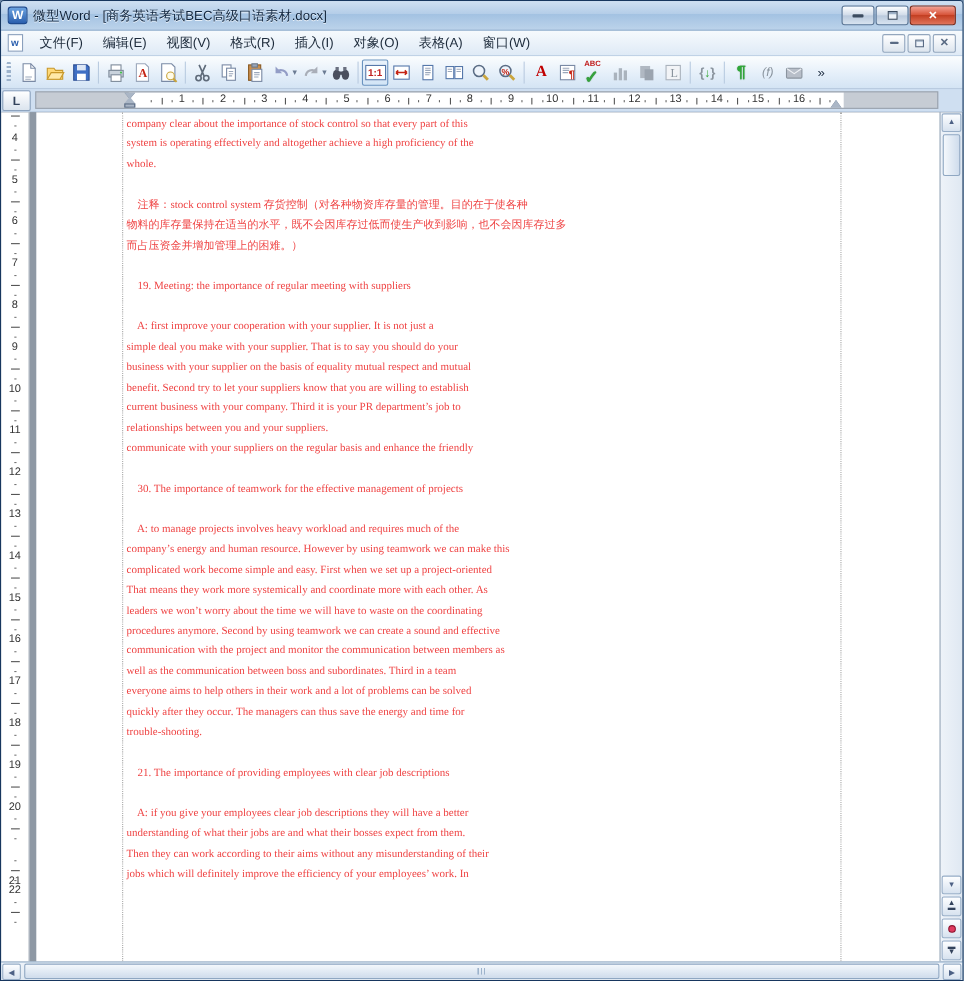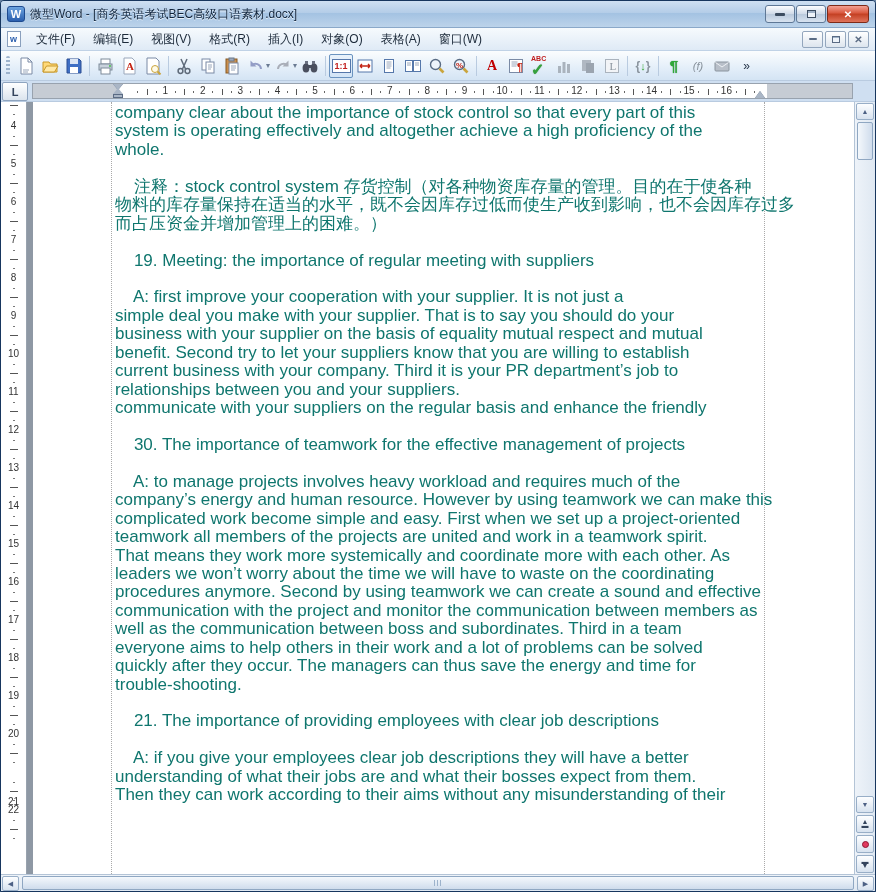--- a/index.html
+++ b/index.html
@@ -79,22 +79,22 @@
   
   .main{flex:1;display:flex;background:#8e98a4;overflow:hidden;}
   .vruler{width:26px;background:#fff;border-right:1px solid #98a2ae;position:relative;flex:0 0 auto;}
   .vnum{position:absolute;left:0;right:0;text-align:center;font-size:10px;color:#333;}
   .vdash{position:absolute;left:9px;width:8px;height:1px;background:#555;}
   .vdot{position:absolute;left:12px;width:2px;height:1px;background:#777;}
   .canvas-gap{width:6px;background:#8e98a4;flex:0 0 auto;}
   .page{flex:1;background:#fff;position:relative;overflow:hidden;}
   .textcol{position:absolute;left:78px;top:0;bottom:0;width:654px;
     border-left:1px dotted #a9a9a9;border-right:1px dotted #a9a9a9;padding:2px 0 0 3px;}
-  .docline{white-space:pre;font-family:Liberation Sans, sans-serif;
-    font-size:17px;line-height:18.45px;height:18.45px;color:#0f766e;}
+  .docline{white-space:pre;font-family:Liberation Serif, serif;
+    font-size:10px;line-height:18.45px;height:18.45px;color:#ef4444;}
   
   .vscroll{width:21px;background:linear-gradient(90deg,#eef3f9,#dfe8f2);border-left:1px solid #b4c4d6;
     display:flex;flex-direction:column;flex:0 0 auto;}
   .sbtn{height:17px;border:1px solid #98aec7;border-radius:2px;margin:1px;
     background:linear-gradient(#fdfeff,#d7e2ef);display:flex;align-items:center;justify-content:center;
     color:#4d6185;font-size:7px;flex:0 0 auto;}
   .vthumb{height:38px;margin:1px 2px;border:1px solid #8fa7c2;border-radius:2px;
     background:linear-gradient(90deg,#f4f8fc,#cfdcec);flex:0 0 auto;}
   .vtrack{flex:1;}
   .navbtn{height:18px;border:1px solid #98aec7;border-radius:2px;margin:1px;
@@ -543,35 +543,35 @@
           <div class="docline">benefit. Second try to let your suppliers know that you are willing to establish</div>
           <div class="docline">current business with your company. Third it is your PR department’s job to</div>
           <div class="docline">relationships between you and your suppliers.</div>
           <div class="docline">communicate with your suppliers on the regular basis and enhance the friendly</div>
           <div class="docline">&nbsp;</div>
           <div class="docline">    30. The importance of teamwork for the effective management of projects</div>
           <div class="docline">&nbsp;</div>
           <div class="docline">    A: to manage projects involves heavy workload and requires much of the</div>
           <div class="docline">company’s energy and human resource. However by using teamwork we can make this</div>
           <div class="docline">complicated work become simple and easy. First when we set up a project-oriented</div>
-          <div class="docline">teamwork all members of the projects are united and work in a teamwork spirit.</div>
           <div class="docline">That means they work more systemically and coordinate more with each other. As</div>
           <div class="docline">leaders we won’t worry about the time we will have to waste on the coordinating</div>
           <div class="docline">procedures anymore. Second by using teamwork we can create a sound and effective</div>
           <div class="docline">communication with the project and monitor the communication between members as</div>
           <div class="docline">well as the communication between boss and subordinates. Third in a team</div>
           <div class="docline">everyone aims to help others in their work and a lot of problems can be solved</div>
           <div class="docline">quickly after they occur. The managers can thus save the energy and time for</div>
           <div class="docline">trouble-shooting.</div>
           <div class="docline">&nbsp;</div>
           <div class="docline">    21. The importance of providing employees with clear job descriptions</div>
           <div class="docline">&nbsp;</div>
           <div class="docline">    A: if you give your employees clear job descriptions they will have a better</div>
           <div class="docline">understanding of what their jobs are and what their bosses expect from them.</div>
           <div class="docline">Then they can work according to their aims without any misunderstanding of their</div>
+          <div class="docline">jobs which will definitely improve the efficiency of your employees’ work. In</div>
         </div>
     </div>
     <div class="vscroll">
       <div class="sbtn">▲</div>
       <div class="vthumb"></div>
       <div class="vtrack"></div>
       <div class="sbtn">▼</div>
       <div class="navbtn">
           <span class="dbl">
             <span>▲</span>

